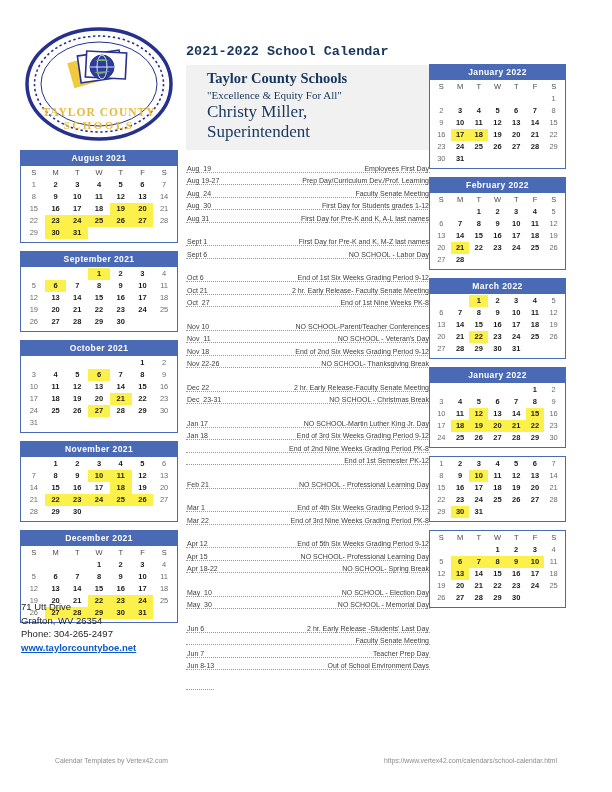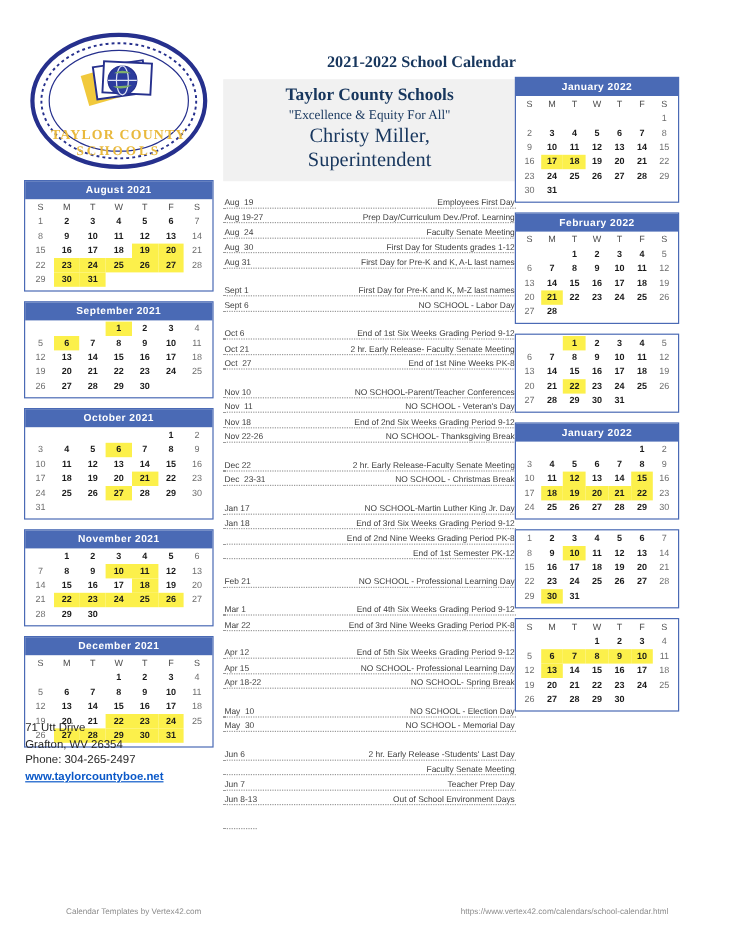--- a/index.html
+++ b/index.html
@@ -31,25 +31,25 @@
   .cell {
     height:12px; line-height:12px; text-align:center;
     font-size:7.5px; font-weight:bold; color:#1b1b1b;
   }
   .cell.wk { color:#6d6d6d; font-weight:normal; }
   .cell.hl { background:var(--hl); }
 
   
   .center-col { position:absolute; left:186px; top:44px; width:244px; }
   .page-title {
-    font-family:Liberation Serif, serif; font-size:13.5px; font-weight:bold;
-    color:var(--navy); text-align:right; margin-bottom:6px;
+    font-family:Liberation Mono, monospace; font-size:13.5px; font-weight:bold;
+    color:var(--navy); text-align:left; margin-bottom:6px;
   }
   .org-box {
-    background:#f1f1f1; text-align:center; color:var(--navy);
+    background:#f1f1f1; color:var(--navy);
     font-family:"Liberation Serif", serif; padding:5px 21px 8px;
   }
   .org-name  { font-size:14.5px; font-weight:bold; margin-bottom:2px; }
   .org-motto { font-size:11px; margin-bottom:1px; }
   .org-sup   { font-size:17px; }
 
   #events { margin-top:10px; }
   .ev-group { margin-bottom:11px; }
   .ev-row {
     display:flex; justify-content:space-between; align-items:flex-end;
@@ -560,20 +560,21 @@
             <span class="cell">22</span>
             <span class="cell">23</span>
             <span class="cell">24</span>
             <span class="cell">25</span>
             <span class="cell wk">26</span>
             <span class="cell wk">27</span>
             <span class="cell">28</span>
           </div>
         </div>
         <div class="month">
+          <div class="m-head">March 2022</div>
           <div class="m-grid">
             <span class="cell"></span>
             <span class="cell"></span>
             <span class="cell hl">1</span>
             <span class="cell">2</span>
             <span class="cell">3</span>
             <span class="cell">4</span>
             <span class="cell wk">5</span>
             <span class="cell wk">6</span>
             <span class="cell">7</span>

